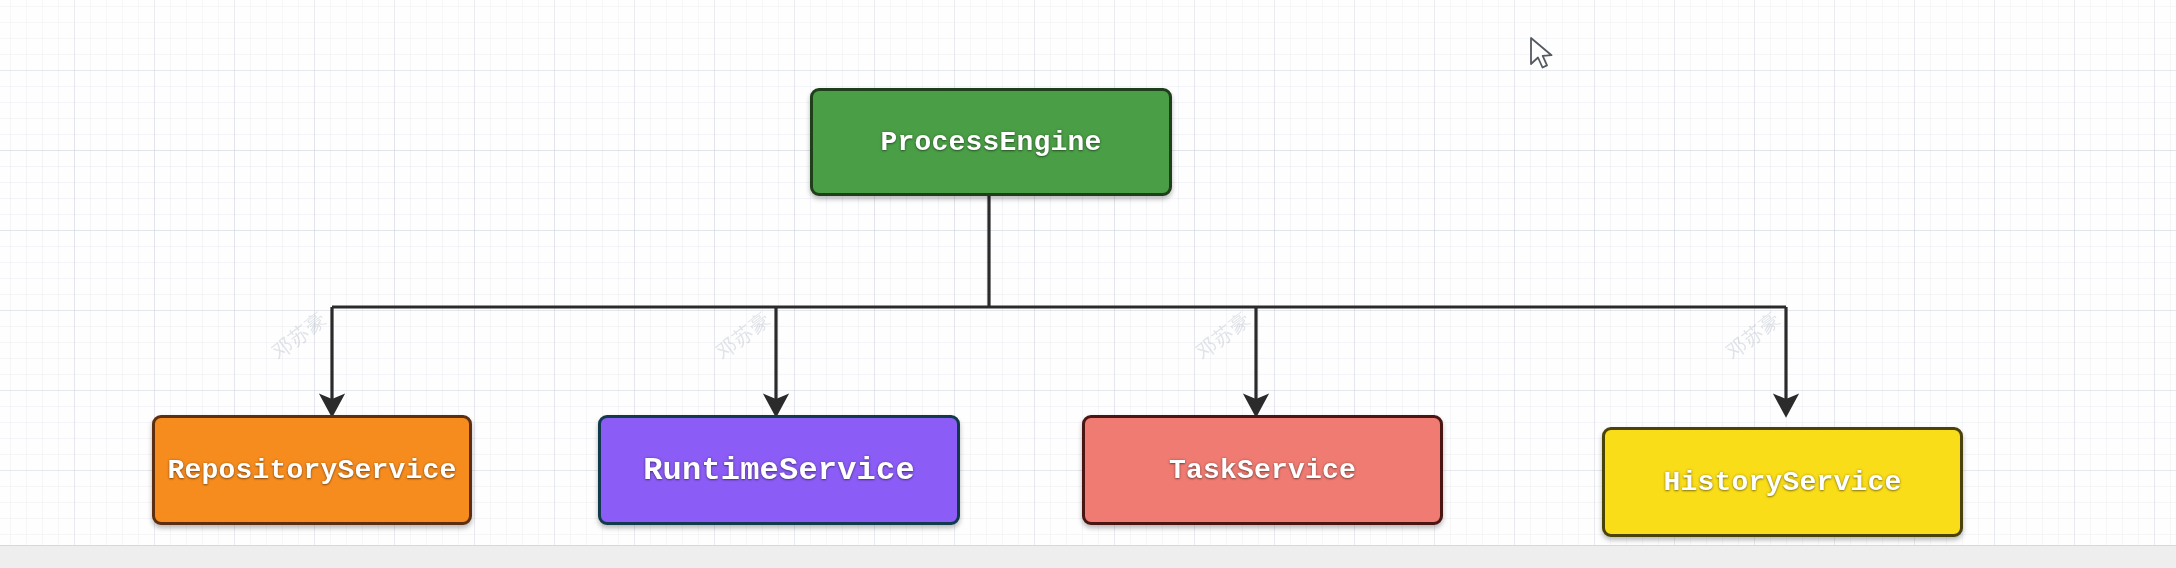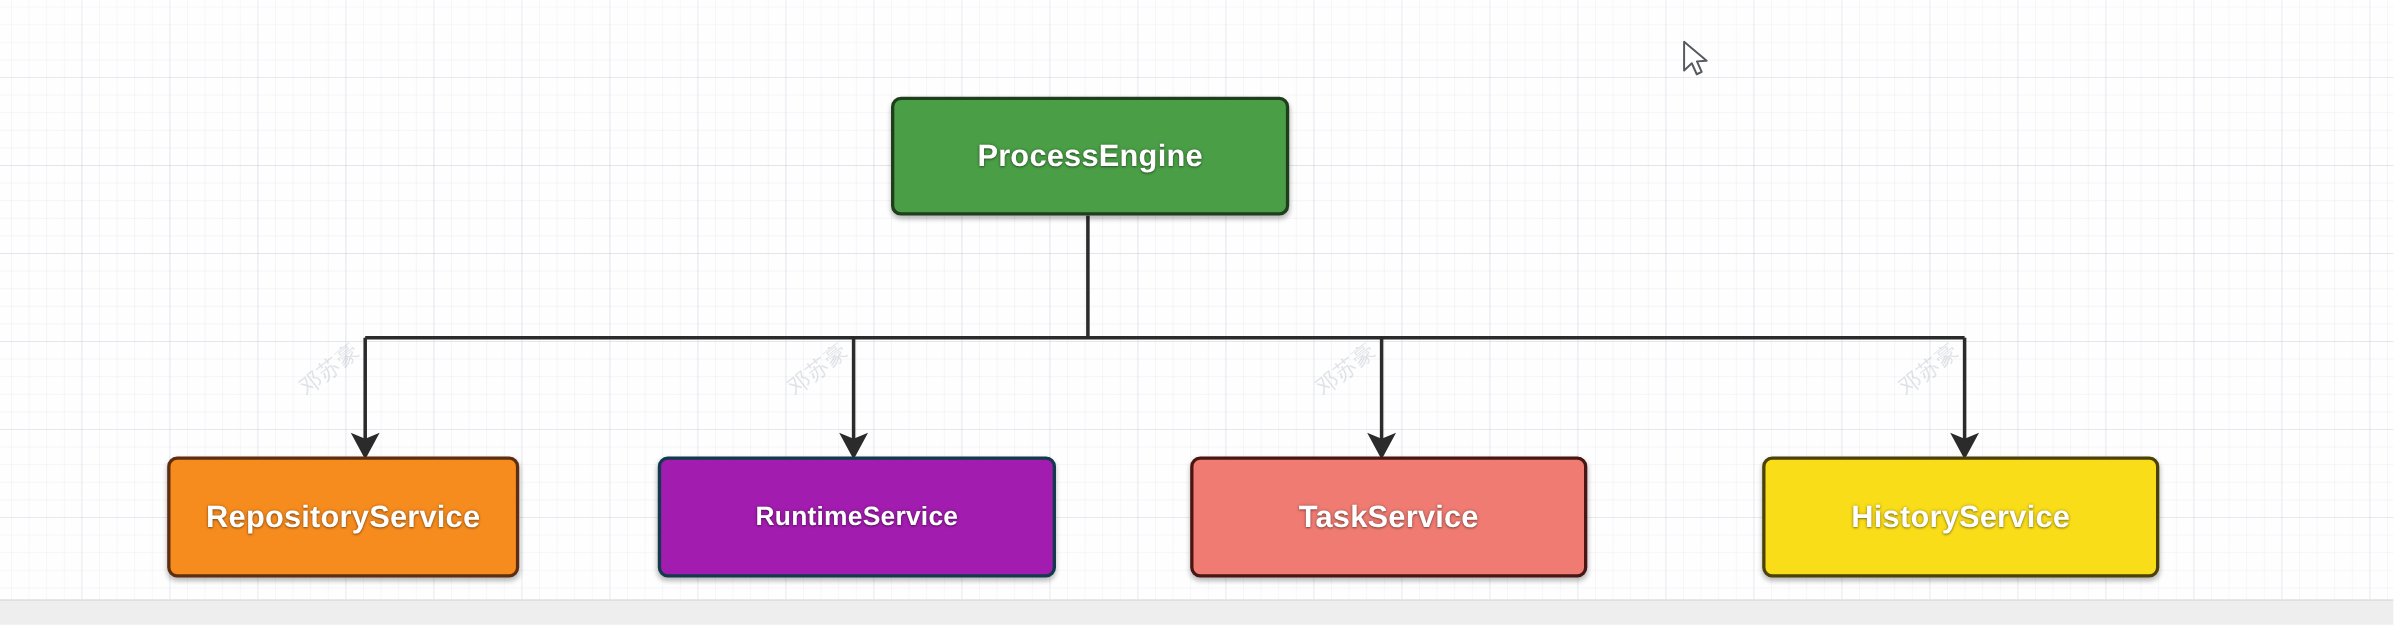--- a/index.html
+++ b/index.html
@@ -46,47 +46,48 @@
     position:absolute;
     box-sizing:border-box;
     display:flex;align-items:center;justify-content:center;
     border-radius:9px;
     font-weight:bold;
     color:#ffffff;
     text-shadow:0 1px 2px rgba(0,0,0,0.40), 0 0 3px rgba(0,0,0,0.25);
     letter-spacing:0.2px;
     box-shadow:0 3px 5px rgba(0,0,0,0.28);
     user-select:none;
+    font-family:Liberation Mono, monospace;
   }
   #node-process-engine{
     left:810px;top:88px;width:362px;height:108px;
     background:#4a9e46;
     border:3px solid #1f3f1c;
     font-size:28px;
   }
   #node-repository-service{
     left:152px;top:415px;width:320px;height:110px;
     background:#f78c1e;
     border:3px solid #5d2f10;
     font-size:28px;
   }
   #node-runtime-service{
     left:598px;top:415px;width:362px;height:110px;
-    background:#a21caf;
+    background:#8b5cf6;
     border:3px solid #113a4d;
-    font-size:24px;
+    font-size:32px;
   }
   #node-task-service{
     left:1082px;top:415px;width:361px;height:110px;
     background:#ef7b72;
     border:3px solid #4a1614;
     font-size:28px;
   }
   #node-history-service{
-    left:1602px;top:415px;width:361px;height:110px;
+    left:1602px;top:427px;width:361px;height:110px;
     background:#f9dd18;
     border:3px solid #4a4208;
     font-size:28px;
   }
 
   
   .watermark{
     position:absolute;
     font-size:20px;
     color:rgba(120,130,145,0.22);

